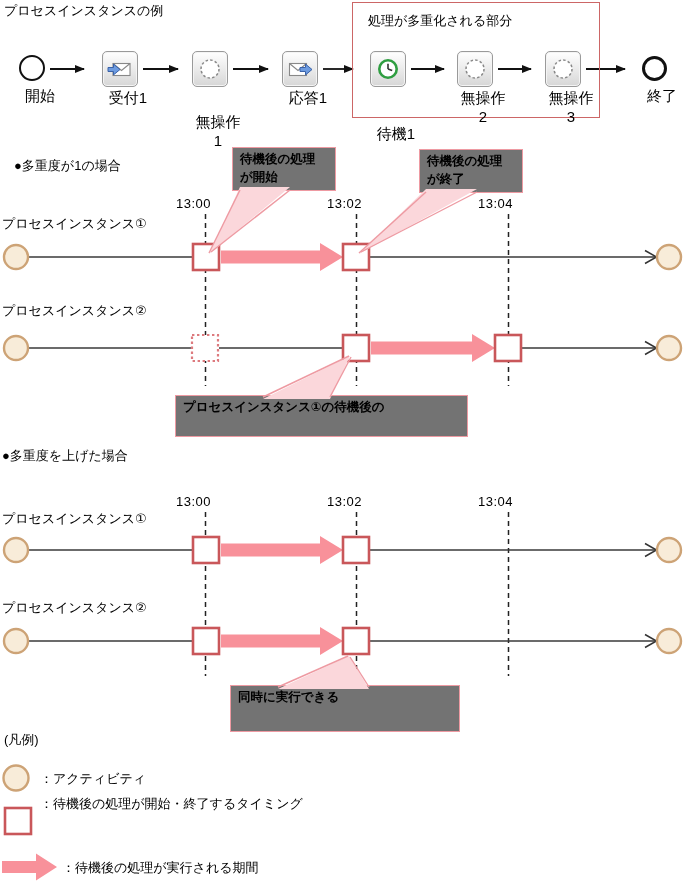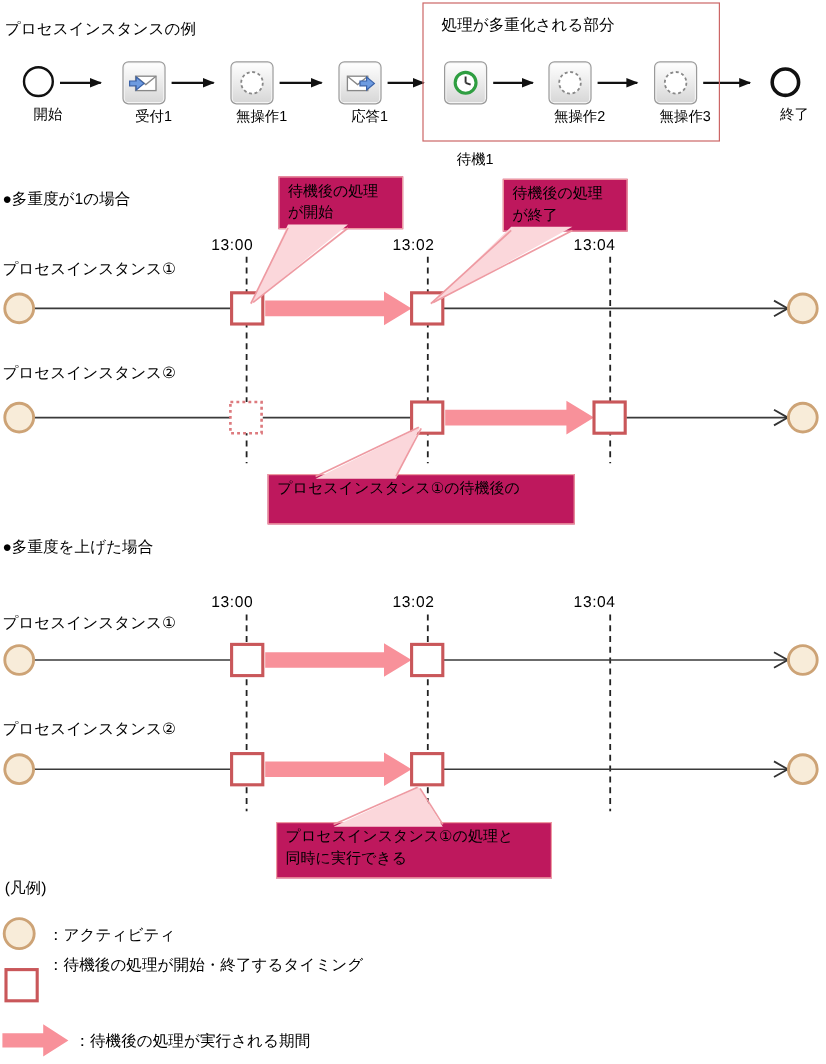--- a/index.html
+++ b/index.html
@@ -11,26 +11,26 @@
   .txt{position:absolute;white-space:nowrap;font-size:13px;line-height:1.2;}
   .ts{width:60px;text-align:left;letter-spacing:.5px;}
   
   .fnode{position:absolute;top:51px;width:68px;display:flex;flex-direction:column;align-items:center;}
   .iconbtn{width:34px;height:34px;border:1px solid #9a9a9a;border-radius:5px;
     background:linear-gradient(#ffffff,#e9e9e9 55%,#d6d6d6);display:flex;align-items:center;justify-content:center;
     box-shadow:inset 0 0 0 1px #f4f4f4;}
   .iconwrap{height:34px;display:flex;align-items:center;justify-content:center;}
   .startcircle{width:22px;height:22px;border:2.2px solid #111;border-radius:50%;background:#fff;}
   .endcircle{width:19px;height:19px;border:3.6px solid #111;border-radius:50%;background:#fff;}
-  .flabel{margin-top:2px;font-size:12px;text-align:center;padding-left:16px;}
+  .flabel{margin-top:2px;font-size:15px;text-align:center;padding-left:16px;}
   .muxbox{position:absolute;left:352px;top:2px;width:246px;height:114px;border:1.6px solid #cc6666;}
   .muxlabel{position:absolute;left:15px;top:9px;font-size:13px;white-space:nowrap;}
   
-  .callout{position:absolute;background:#be185d;border:1.5px solid #ee9aa2;
-    font-size:12.5px;line-height:1.4;padding:3px 7px;box-sizing:border-box;}
+  .callout{position:absolute;background:#737373;border:1.5px solid #ee9aa2;
+    font-size:12.5px;line-height:1.4;padding:3px 7px;box-sizing:border-box;font-weight:bold;}
   
   .tl{stroke:#3a3a3a;stroke-width:1.3px;fill:none;}
   .dash{stroke:#222;stroke-width:1.5px;fill:none;stroke-dasharray:5 4;}
   .sq{fill:#fff;stroke:#c9575a;stroke-width:2.6px;}
   .dotsq{fill:#fff;stroke:#dd7a7e;stroke-width:2.2px;stroke-dasharray:2.4 2.6;}
   .act{fill:#f8ecd9;stroke:#cda376;stroke-width:2.4px;}
   .parrow{fill:#f8919a;stroke:none;}
   .chev{stroke:#333;stroke-width:1.5px;fill:none;}
   .conn{stroke:#111;stroke-width:1.8px;}
   .tailfill{fill:#fbd7db;stroke:none;}
@@ -116,21 +116,21 @@
       </g>
     </g>
 
     <g>
       <circle class="act" cx="16" cy="778" r="12.5"></circle>
       <rect class="sq" x="5" y="808" width="26" height="26"></rect>
       <polygon class="parrow" points="2,861 36,861 36,853.5 57,867 36,880.5 36,873 2,873"></polygon>
     </g>
   </svg>
 
-  <div class="txt" style="left:4px;top:16px;text-align:right;">プロセスインスタンスの例</div>
+  <div class="txt" style="left:4px;top:3px;text-align:right;">プロセスインスタンスの例</div>
 
   <div class="muxbox">
     <div class="muxlabel">処理が多重化される部分</div>
   </div>
 
   <div class="fnode" style="left:-2px;">
     <div class="iconwrap">
         <div class="startcircle"></div>
       </div>
     <div class="flabel">開始</div>
@@ -140,21 +140,21 @@
     <div class="iconbtn">
       <svg width="26" height="26" viewBox="0 0 26 26">
         <rect x="6" y="7.5" width="17" height="12" fill="#fff" stroke="#888" stroke-width="1.1"></rect>
         <path d="M6 7.5 L14.5 14.5 L23 7.5" fill="none" stroke="#888" stroke-width="1.1"></path>
         <path d="M1 11.5 h5.5 v-3.4 l6.5 5.4 -6.5 5.4 v-3.4 h-5.5 z" fill="#6d9be0" stroke="#3a62a8" stroke-width="1"></path>
       </svg>
     </div>
     <div class="flabel">受付1</div>
   </div>
 
-  <div class="fnode" style="left:176px;">
+  <div class="fnode" style="left:176px;gap:24px;">
     <div class="iconbtn">
       <svg width="26" height="26" viewBox="0 0 26 26">
         <circle cx="13" cy="13" r="9" fill="#fff" stroke="#888" stroke-width="1.5" stroke-dasharray="2.5 2.2"></circle>
       </svg>
     </div>
     <div class="flabel">無操作1</div>
   </div>
 
   <div class="fnode" style="left:266px;">
     <div class="iconbtn">
@@ -196,21 +196,21 @@
     <div class="flabel">無操作3</div>
   </div>
 
   <div class="fnode" style="left:620px;">
     <div class="iconwrap">
         <div class="endcircle"></div>
       </div>
     <div class="flabel">終了</div>
   </div>
 
-  <div class="txt" style="left:2px;top:158px;">●多重度が1の場合</div>
+  <div class="txt" style="left:14px;top:158px;">●多重度が1の場合</div>
 
   <div class="txt ts" style="left:176px;top:196px;">13:00</div>
   <div class="txt ts" style="left:327px;top:196px;">13:02</div>
   <div class="txt ts" style="left:478px;top:196px;">13:04</div>
 
   <div class="txt" style="left:2px;top:216px;">プロセスインスタンス①</div>
   <div class="txt" style="left:2px;top:303px;">プロセスインスタンス②</div>
 
   <div class="txt" style="left:2px;top:448px;">●多重度を上げた場合</div>
 
@@ -227,25 +227,24 @@
   <div class="txt" style="left:62px;top:860px;">：待機後の処理が実行される期間</div>
 
   <div class="callout" style="left:232px;top:147px;width:104px;height:44px;">
     <div>待機後の処理</div>
     <div>が開始</div>
   </div>
   <div class="callout" style="left:419px;top:149px;width:104px;height:44px;">
     <div>待機後の処理</div>
     <div>が終了</div>
   </div>
-  <div class="callout" style="left:175px;top:395px;width:256px;height:42px;margin-left:48px;">
+  <div class="callout" style="left:175px;top:395px;width:293px;height:42px;">
     <div>プロセスインスタンス①の待機後の</div>
   </div>
   <div class="callout" style="left:230px;top:685px;width:230px;height:47px;">
-    <div>プロセスインスタンス①の処理と</div>
     <div>同時に実行できる</div>
   </div>
 
   <svg class="layer" width="688" height="887" viewBox="0 0 688 887" style="pointer-events:none;">
     <g>
       <polygon class="tailfill" points="240,187 290,187 209,254"></polygon>
       <line class="tailedge" x1="240" y1="190" x2="209" y2="253"></line>
       <line class="tailedge" x1="290" y1="190" x2="211" y2="252"></line>
     </g>
     <g>

